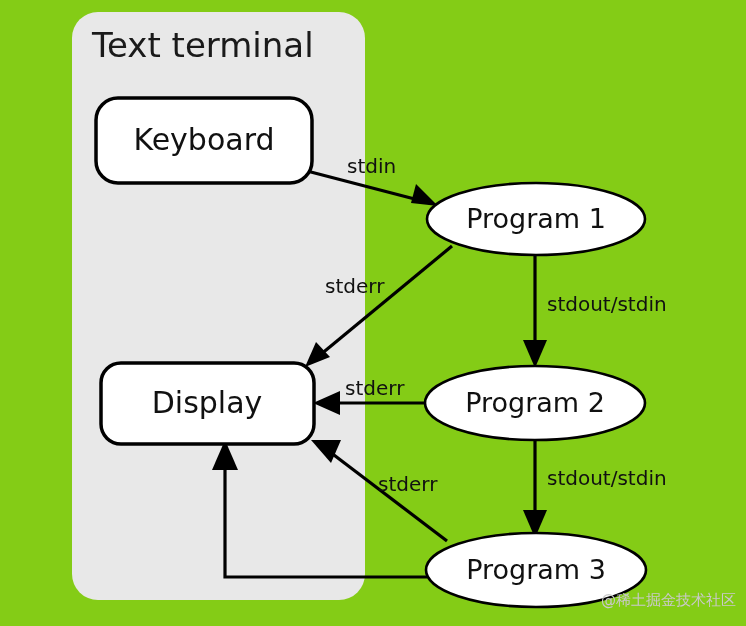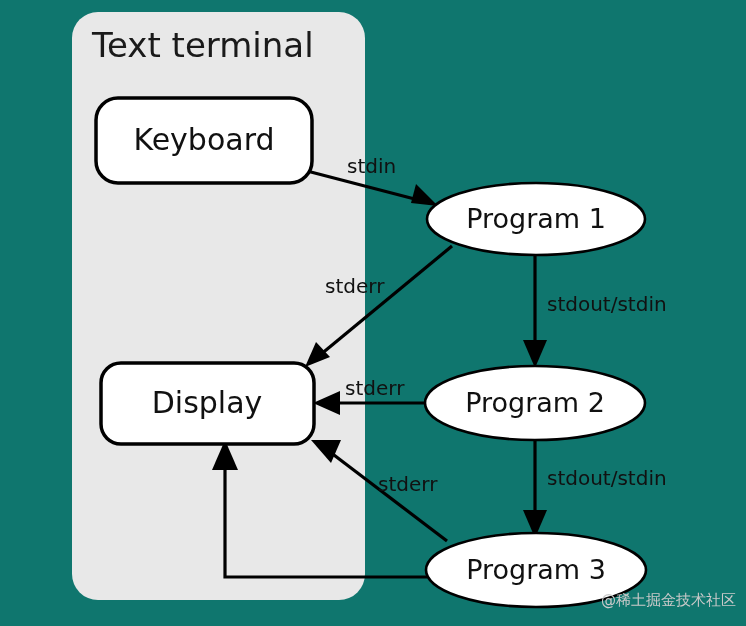--- a/index.html
+++ b/index.html
@@ -7,21 +7,21 @@
     padding: 0;
     background: #ffffff;
   }
   body {
     font-family: "DejaVu Sans", "Liberation Sans", sans-serif;
   }
   #stage {
     position: relative;
     width: 746px;
     height: 626px;
-    background: #0f766e;
+    background: #84cc16;
     overflow: hidden;
   }
   #diagram-svg {
     position: absolute;
     left: 0;
     top: 0;
     width: 746px;
     height: 626px;
     display: block;
   }

